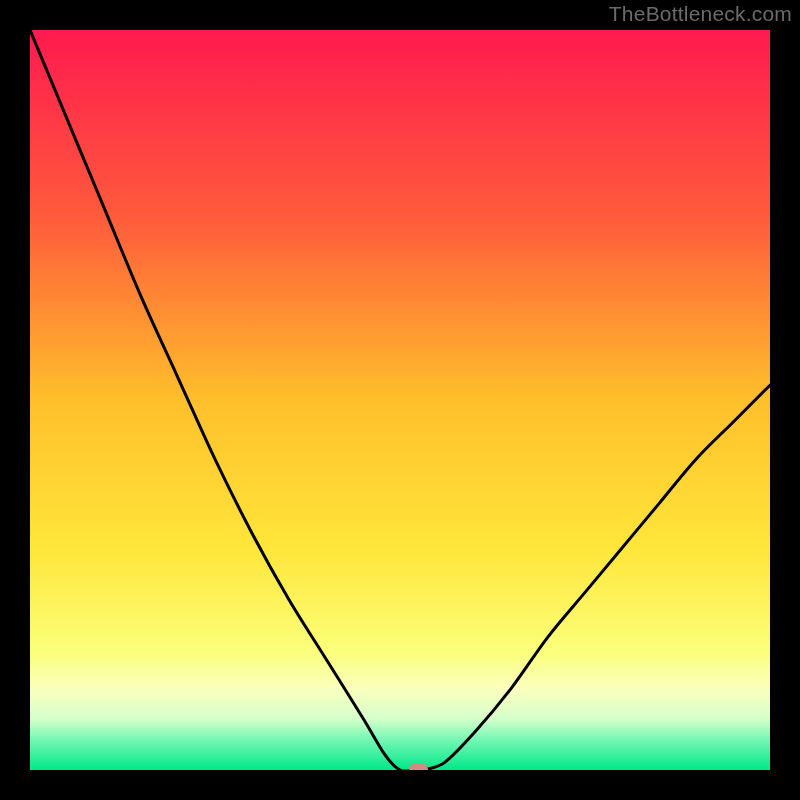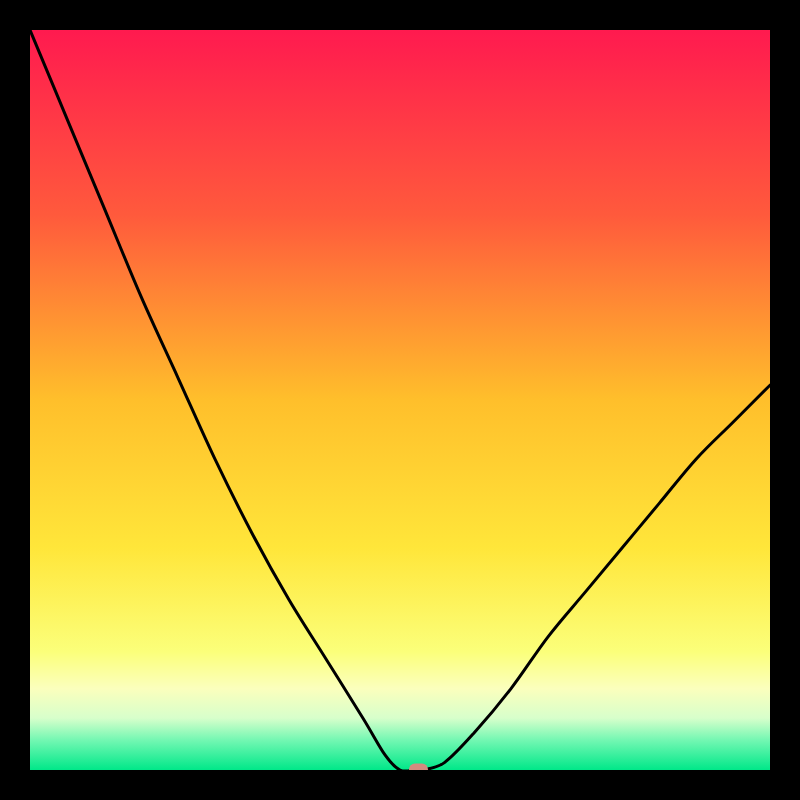--- a/index.html
+++ b/index.html
@@ -33,20 +33,21 @@
     top: 30px;
     width: 740px;
     height: 740px;
   }
   svg { display: block; }
 </style>
 </head>
 <body>
 
 <div class="outer">
+  <div class="watermark">TheBottleneck.com</div>
   <div class="plot">
     <svg id="chart-svg" width="740" height="740" viewBox="0 0 740 740">
       <defs>
         <linearGradient id="bg-grad" x1="0" y1="0" x2="0" y2="1">
             <stop offset="0%" stop-color="#ff1a4f"></stop>
             <stop offset="25%" stop-color="#ff5a3c"></stop>
             <stop offset="50%" stop-color="#ffbf2b"></stop>
             <stop offset="70%" stop-color="#ffe63a"></stop>
             <stop offset="84%" stop-color="#fbff7a"></stop>
             <stop offset="89%" stop-color="#fbffbd"></stop>

